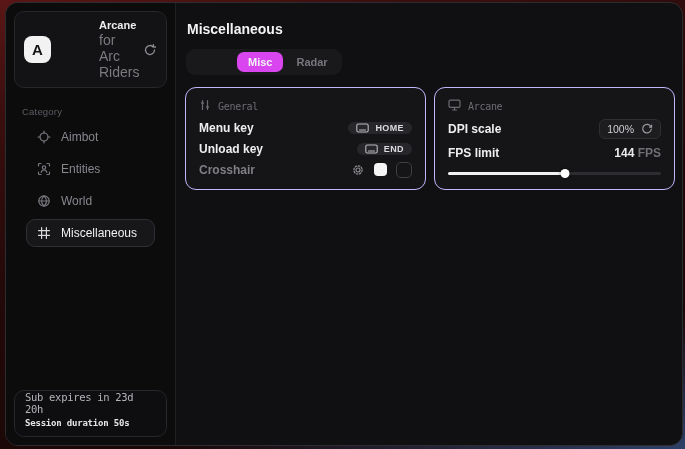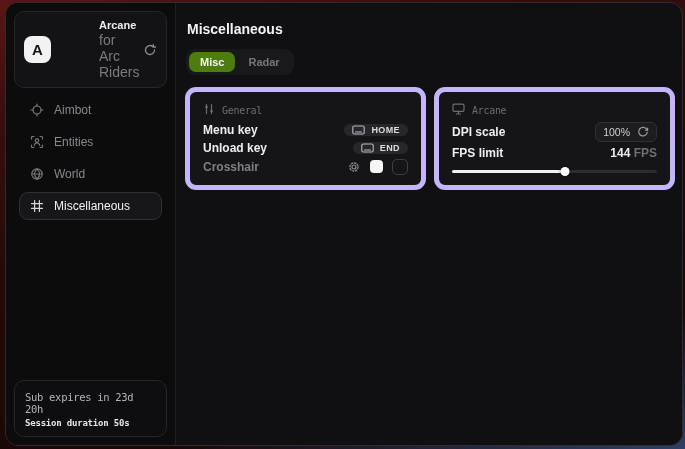--- a/index.html
+++ b/index.html
@@ -39,38 +39,38 @@
     font-size: 15px; font-weight: 700;
   }
   .app-meta { display: flex; flex-direction: column; gap: 1px; min-width: 0; margin-left: 40px; }
   .app-name { font-size: 11px; font-weight: 700; color: #ededf0; }
   .app-sub  { font-size: 14px; color: #7a7a81; }
   .header-action { margin-left: auto; color: #8c8c93; display: flex; cursor: pointer; }
   .category-label {
     font-size: 9.5px; color: #5d5d64;
     padding: 10px 16px 6px 16px; letter-spacing: 0.2px;
   }
-  .nav { padding: 0 13px; display: flex; flex-direction: column; gap: 4px; }
+  .nav { padding: 0 20px; display: flex; flex-direction: column; gap: 4px; }
   .nav-item {
     display: flex; align-items: center; gap: 10px;
     padding: 6px 10px;
     border: 1px solid transparent; border-radius: 9px;
     color: #87878e; font-size: 12px;
     cursor: pointer;
   }
   .nav-item .ic { display: flex; color: #77777e; }
   .nav-item.active {
     background: #17171a;
     border-color: #2f2f35;
     color: #f1f1f3;
   }
   .nav-item.active .ic { color: #d8d8dc; }
   .sidebar-footer {
     margin: auto 8px 8px 8px;
-    padding: 10px 10px 8px 10px;
+    padding: 0 10px 8px 10px;
     border: 1px solid #26262b; border-radius: 10px;
     background: #0e0e10;
     display: flex; flex-direction: column; gap: 3px;
   }
   .sub-line {
     font-family: "DejaVu Sans Mono", monospace;
     font-size: 10.5px; color: #b4b4ba; letter-spacing: -0.3px;
   }
   .sess-line {
     font-family: "DejaVu Sans Mono", monospace;
@@ -81,26 +81,26 @@
   .main-title { font-size: 14px; font-weight: 700; color: #f3f3f5; margin: 8px 0 0 2px; }
   .tabs {
     display: inline-flex; align-self: flex-start;
     background: #19191c; border-radius: 9px;
     padding: 3px; gap: 2px; margin: 12px 0 0 1px;
   }
   .tab {
     font-size: 11px; font-weight: 600; color: #76767d;
     padding: 4px 11px; border-radius: 7px; cursor: pointer;
   }
-  .tab.active { background: #4d7c0f; color: #f2f2f4; }
+  .tab.active { background: #d946ef; color: #f2f2f4; margin-left: 48px; }
   .cards { display: flex; gap: 8px; margin-top: 12px; }
   .card {
     width: 241px; height: 103px;
     background: #151517;
-    border: 5px solid #c4b5fd;
+    border: 1px solid #c4b5fd;
     border-radius: 11px;
     padding: 9px 13px 9px 13px;
     display: flex; flex-direction: column;
   }
   .card-header {
     display: flex; align-items: center; gap: 7px;
     color: #6c6c73;
     font-family: "DejaVu Sans Mono", monospace;
     font-size: 10px; letter-spacing: -0.3px;
     margin: 2px 0 4px 0;
@@ -163,20 +163,21 @@
         <span class="app-sub">for Arc Riders</span>
       </div>
       <span class="header-action">
         <svg width="14" height="14" viewBox="0 0 14 14" fill="none" stroke="currentColor" stroke-width="1.3" stroke-linecap="round">
           <path d="M11.5 7a4.5 4.5 0 1 1-1.4-3.25"></path>
           <path d="M10.4 1.6 L10.2 3.9 L12.5 4.0" fill="none"></path>
         </svg>
       </span>
     </div>
 
+    <div class="category-label">Category</div>
 
     <nav class="nav">
       <div class="nav-item">
         <span class="ic">
           <svg width="14" height="14" viewBox="0 0 14 14" fill="none" stroke="currentColor" stroke-width="1.2" stroke-linecap="round">
             <circle cx="7" cy="7" r="4"></circle>
             <path d="M7 1v2M7 11v2M1 7h2M11 7h2"></path>
           </svg>
         </span>
         <span>Aimbot</span>

